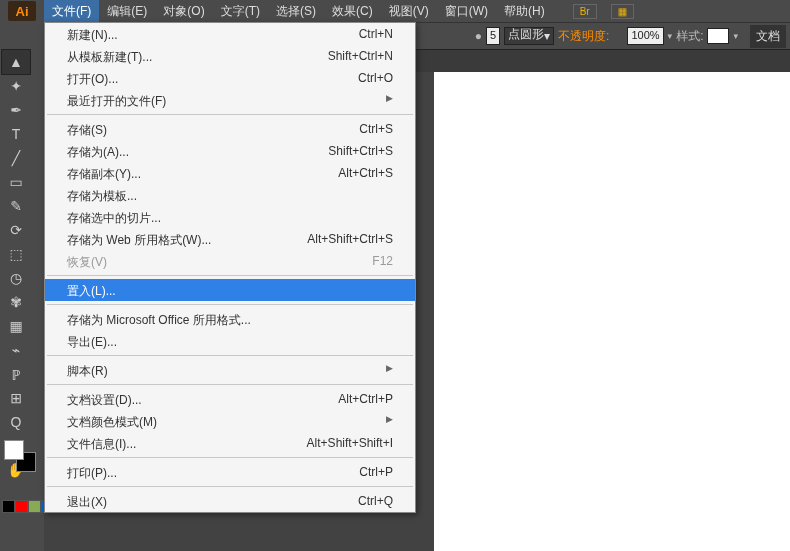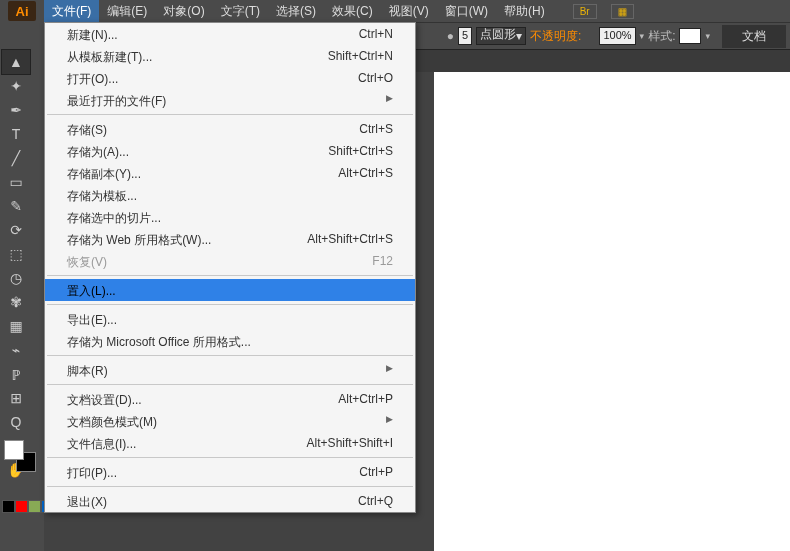--- a/index.html
+++ b/index.html
@@ -25,21 +25,21 @@
 .tool.sel{background:#353535;outline:1px solid #222}
 .canvas{position:absolute;left:44px;top:72px;right:0;bottom:0;background:#424242}
 .artboard{position:absolute;left:390px;top:0;right:0;height:100%;background:#fff}
 .swatchpair{position:absolute;left:4px;top:440px;width:32px;height:32px}
 .sw-a{position:absolute;width:20px;height:20px;background:#fff;border:1px solid #888;left:0;top:0}
 .sw-b{position:absolute;width:20px;height:20px;background:#000;border:1px solid #888;right:0;bottom:0}
 .bottombar{position:absolute;left:2px;top:500px;display:flex;gap:0}
 .bswatch{width:13px;height:13px;border:1px solid #555;background:#000}
 .dropdown{position:absolute;left:44px;top:22px;width:372px;background:#f5f5f5;border:1px solid #888;box-shadow:2px 2px 6px rgba(0,0,0,.4);z-index:100}
 .dd-item{display:flex;justify-content:space-between;padding:4px 22px 4px 22px;color:#333;cursor:pointer;font-size:12px;height:22px;}
-.dd-item.hl{background:#2f81e7;color:#000000}
+.dd-item.hl{background:#2f81e7;color:#ffffff}
 .dd-item.disabled{color:#9a9a9a}
 .dd-sep{height:1px;background:#c8c8c8;margin:3px 2px}
 .dd-arrow{font-size:9px;color:#666;margin-left:auto}
 .ruler-v{position:absolute;left:34px;top:50px;width:10px;bottom:0;background:#4e4e4e;border-right:1px solid #333}
 .cornerbox{position:absolute;left:12px;top:24px;width:32px;padding:3px 0;text-align:left;color:#ddd;font-size:12px}
 </style>
 </head>
 <body>
 
 <div class="menubar">
@@ -70,21 +70,21 @@
   <div class="sel">
       <span>点圆形</span>
       <span class="arrow">▾</span>
     </div>
   <span class="opacity-lbl">不透明度:</span>
   <span class="field">100%</span>
   <span style="font-size:9px">▾</span>
   <span>样式:</span>
   <div class="swatch2"></div>
   <span style="font-size:9px">▾</span>
-  <span style="margin:0 4px 0 8px;background:#333;padding:3px 20px;color:#ddd">文档</span>
+  <span style="margin:0 4px 0 8px;background:#333;padding:3px 6px;color:#ddd">文档</span>
 </div>
 
 <div class="tabsrow">
   <div id="tabs" style="display: flex;">
       <div class="tab">
         <span>YK/预览)</span>
         <span class="x">×</span>
       </div>
       <div class="tab">
         <span>未标题-3 @ 56% (CMYK/预览)</span>
@@ -175,24 +175,24 @@
     <div class="dd-item disabled">
       <span>恢复(V)</span>
       <span>F12</span>
     </div>
     <div class="dd-sep"></div>
     <div class="dd-item hl">
       <span>置入(L)...</span>
     </div>
     <div class="dd-sep"></div>
     <div class="dd-item">
+      <span>存储为 Microsoft Office 所用格式...</span>
+    </div>
+    <div class="dd-item">
       <span>导出(E)...</span>
-    </div>
-    <div class="dd-item">
-      <span>存储为 Microsoft Office 所用格式...</span>
     </div>
     <div class="dd-sep"></div>
     <div class="dd-item">
       <span>脚本(R)</span>
       <span class="dd-arrow">▶</span>
     </div>
     <div class="dd-sep"></div>
     <div class="dd-item">
       <span>文档设置(D)...</span>
       <span>Alt+Ctrl+P</span>

